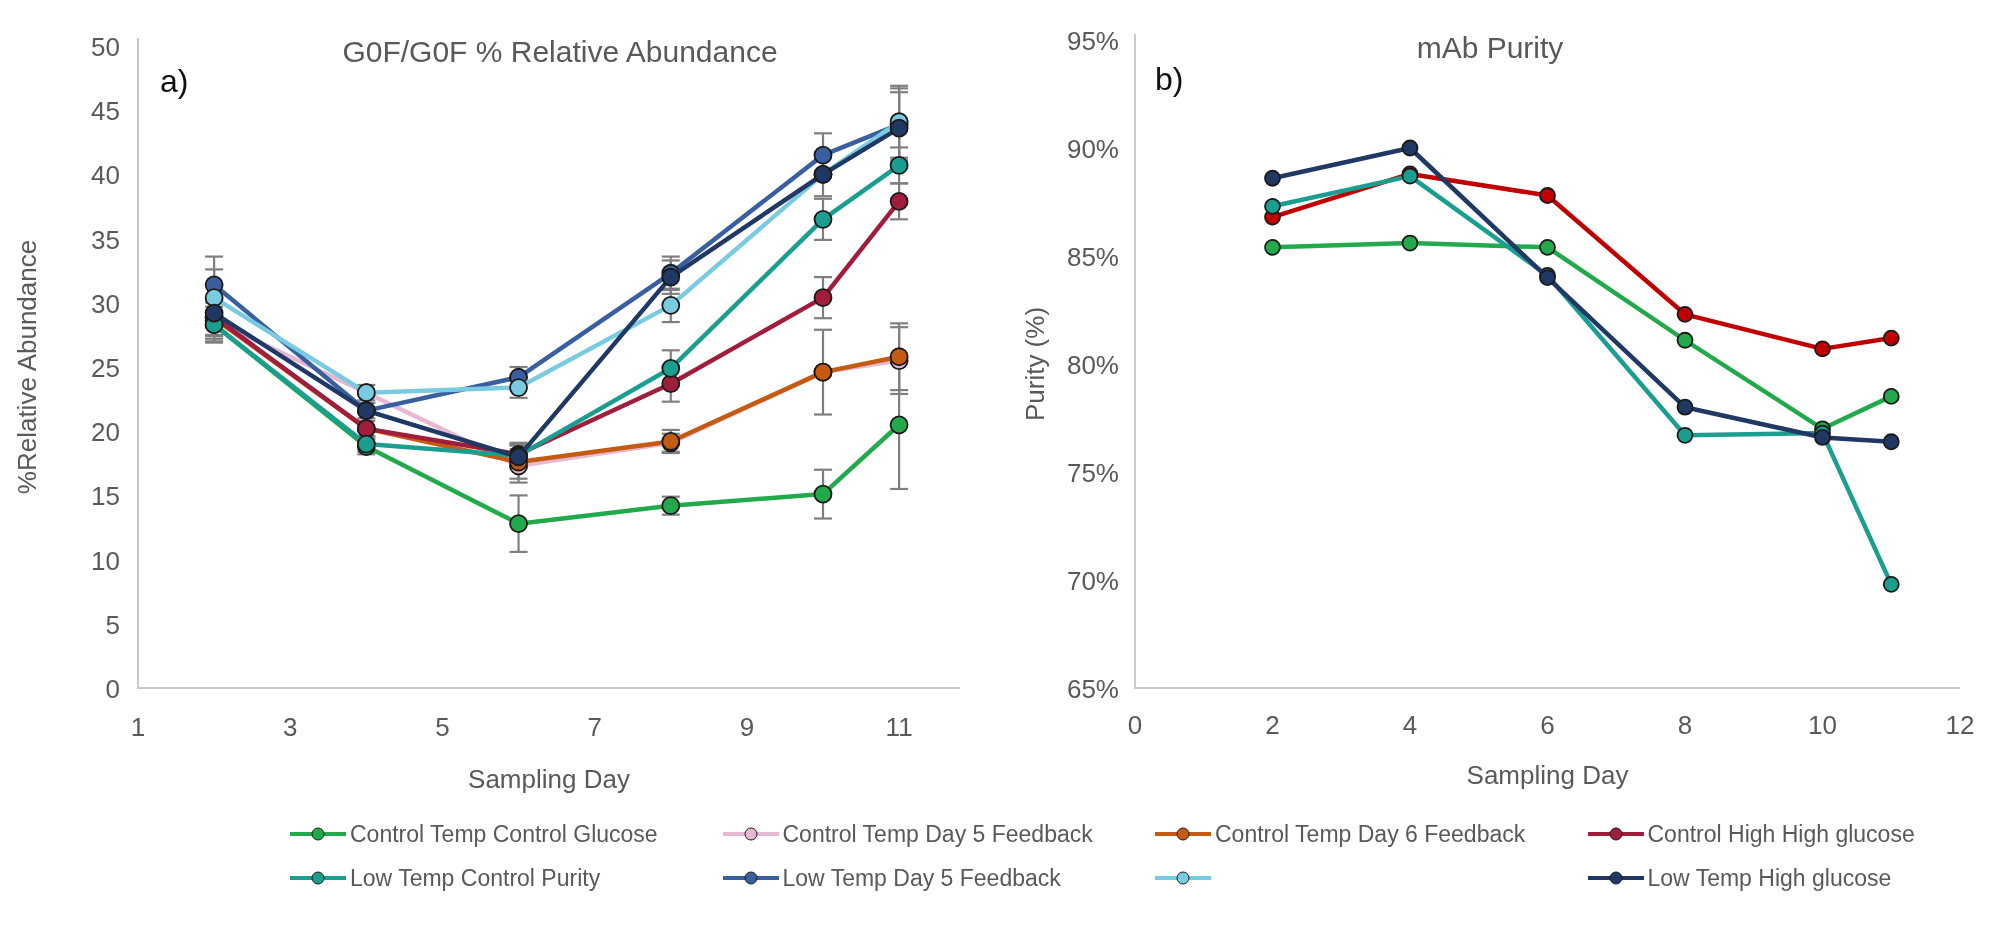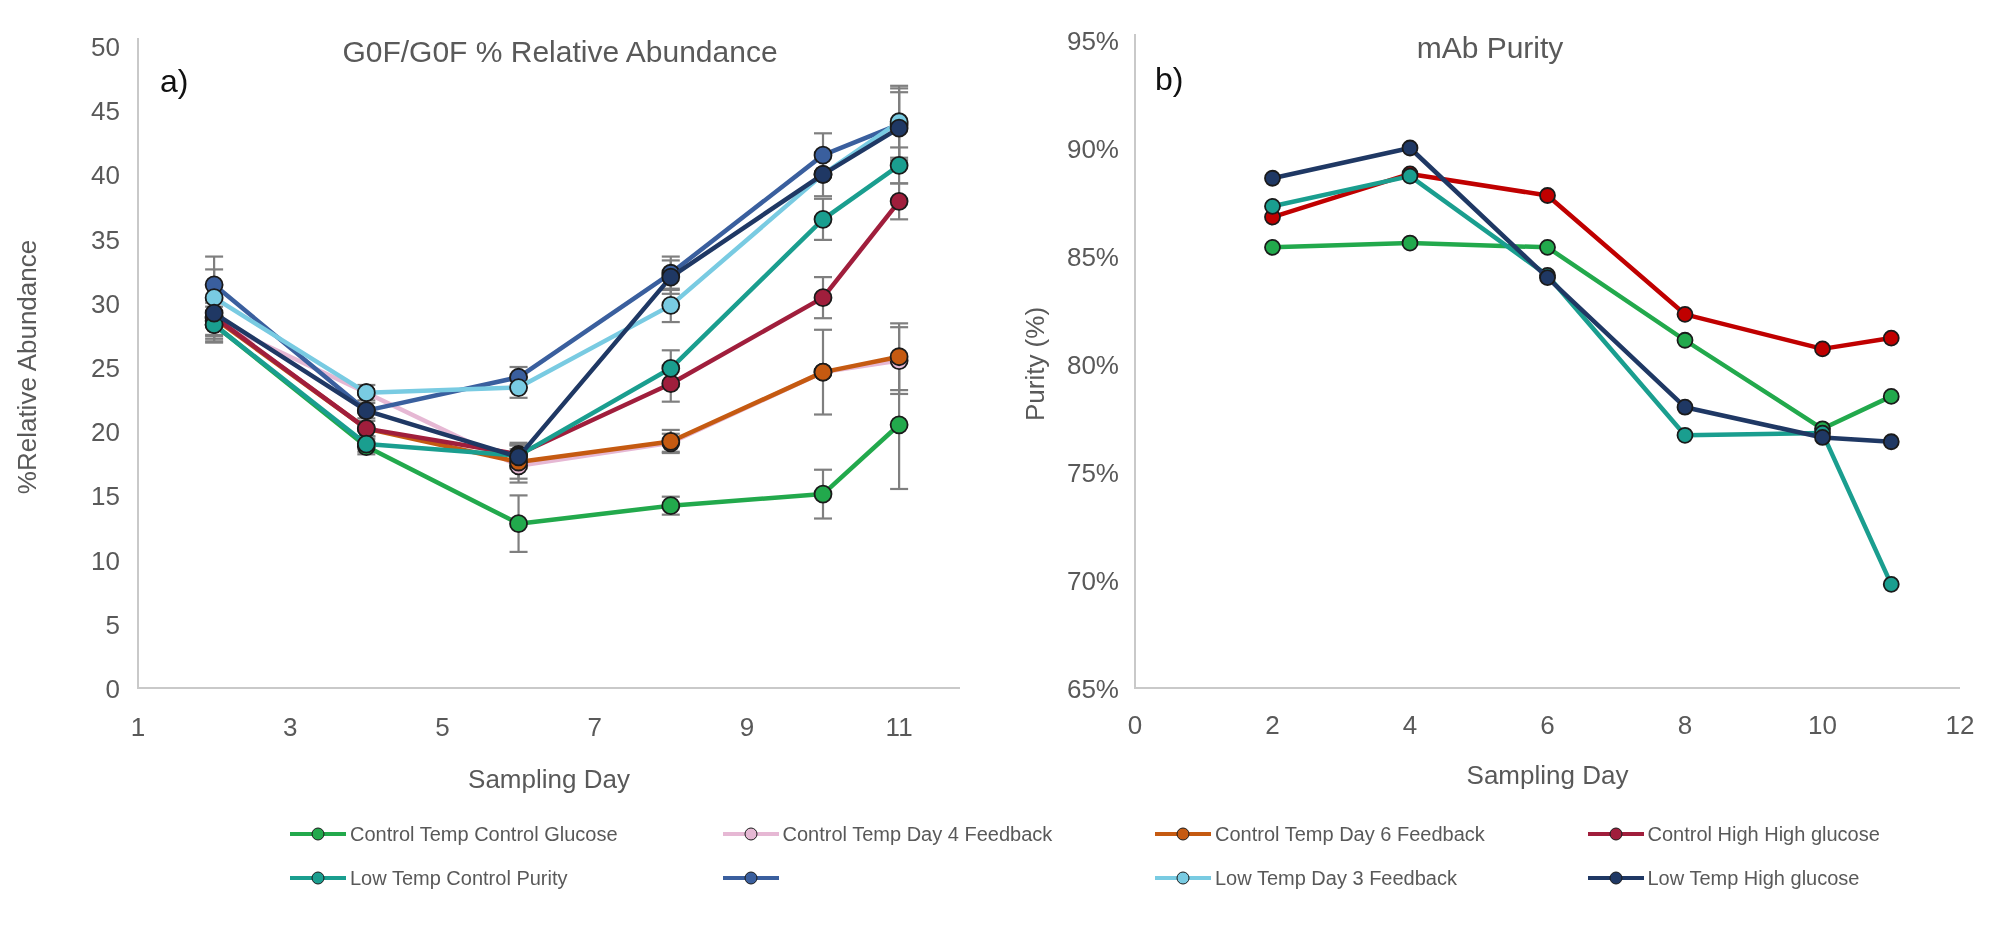--- a/index.html
+++ b/index.html
@@ -97,21 +97,21 @@
     position: absolute;
     left: 50%; top: 50%;
     width: 13px; height: 13px;
     border-radius: 50%;
     transform: translate(-50%, -50%);
     border: 1.6px solid #1a1a1a;
     box-sizing: border-box;
   }
   .legend-label {
     font-family: "Liberation Sans", sans-serif;
-    font-size: 20px;
+    font-size: 23px;
     color: #595959;
   }
 </style>
 </head>
 <body>
 
 <div id="figure">
 
   <div class="panel" id="panel-a">
     <svg class="plot-svg" id="svg-a" width="1010" height="810">
@@ -407,21 +407,21 @@
             <span class="lg-line" style="background: rgb(34, 169, 76);"></span>
             <span class="lg-dot" style="background: rgb(34, 169, 76);"></span>
           </span>
           <span class="legend-label">Control Temp Control Glucose</span>
         </div>
         <div class="legend-item">
           <span class="legend-swatch">
             <span class="lg-line" style="background: rgb(230, 184, 212);"></span>
             <span class="lg-dot" style="background: rgb(230, 184, 212);"></span>
           </span>
-          <span class="legend-label">Control Temp Day 4 Feedback</span>
+          <span class="legend-label">Control Temp Day 5 Feedback</span>
         </div>
         <div class="legend-item">
           <span class="legend-swatch">
             <span class="lg-line" style="background: rgb(197, 90, 17);"></span>
             <span class="lg-dot" style="background: rgb(197, 90, 17);"></span>
           </span>
           <span class="legend-label">Control Temp Day 6 Feedback</span>
         </div>
         <div class="legend-item">
           <span class="legend-swatch">
@@ -435,27 +435,27 @@
             <span class="lg-line" style="background: rgb(26, 158, 143);"></span>
             <span class="lg-dot" style="background: rgb(26, 158, 143);"></span>
           </span>
           <span class="legend-label">Low Temp Control Purity</span>
         </div>
         <div class="legend-item">
           <span class="legend-swatch">
             <span class="lg-line" style="background: rgb(58, 95, 158);"></span>
             <span class="lg-dot" style="background: rgb(58, 95, 158);"></span>
           </span>
+          <span class="legend-label">Low Temp Day 5 Feedback</span>
         </div>
         <div class="legend-item">
           <span class="legend-swatch">
             <span class="lg-line" style="background: rgb(121, 203, 226);"></span>
             <span class="lg-dot" style="background: rgb(121, 203, 226);"></span>
           </span>
-          <span class="legend-label">Low Temp Day 3 Feedback</span>
         </div>
         <div class="legend-item">
           <span class="legend-swatch">
             <span class="lg-line" style="background: rgb(31, 56, 100);"></span>
             <span class="lg-dot" style="background: rgb(31, 56, 100);"></span>
           </span>
           <span class="legend-label">Low Temp High glucose</span>
         </div>
       </div>
   </div>

